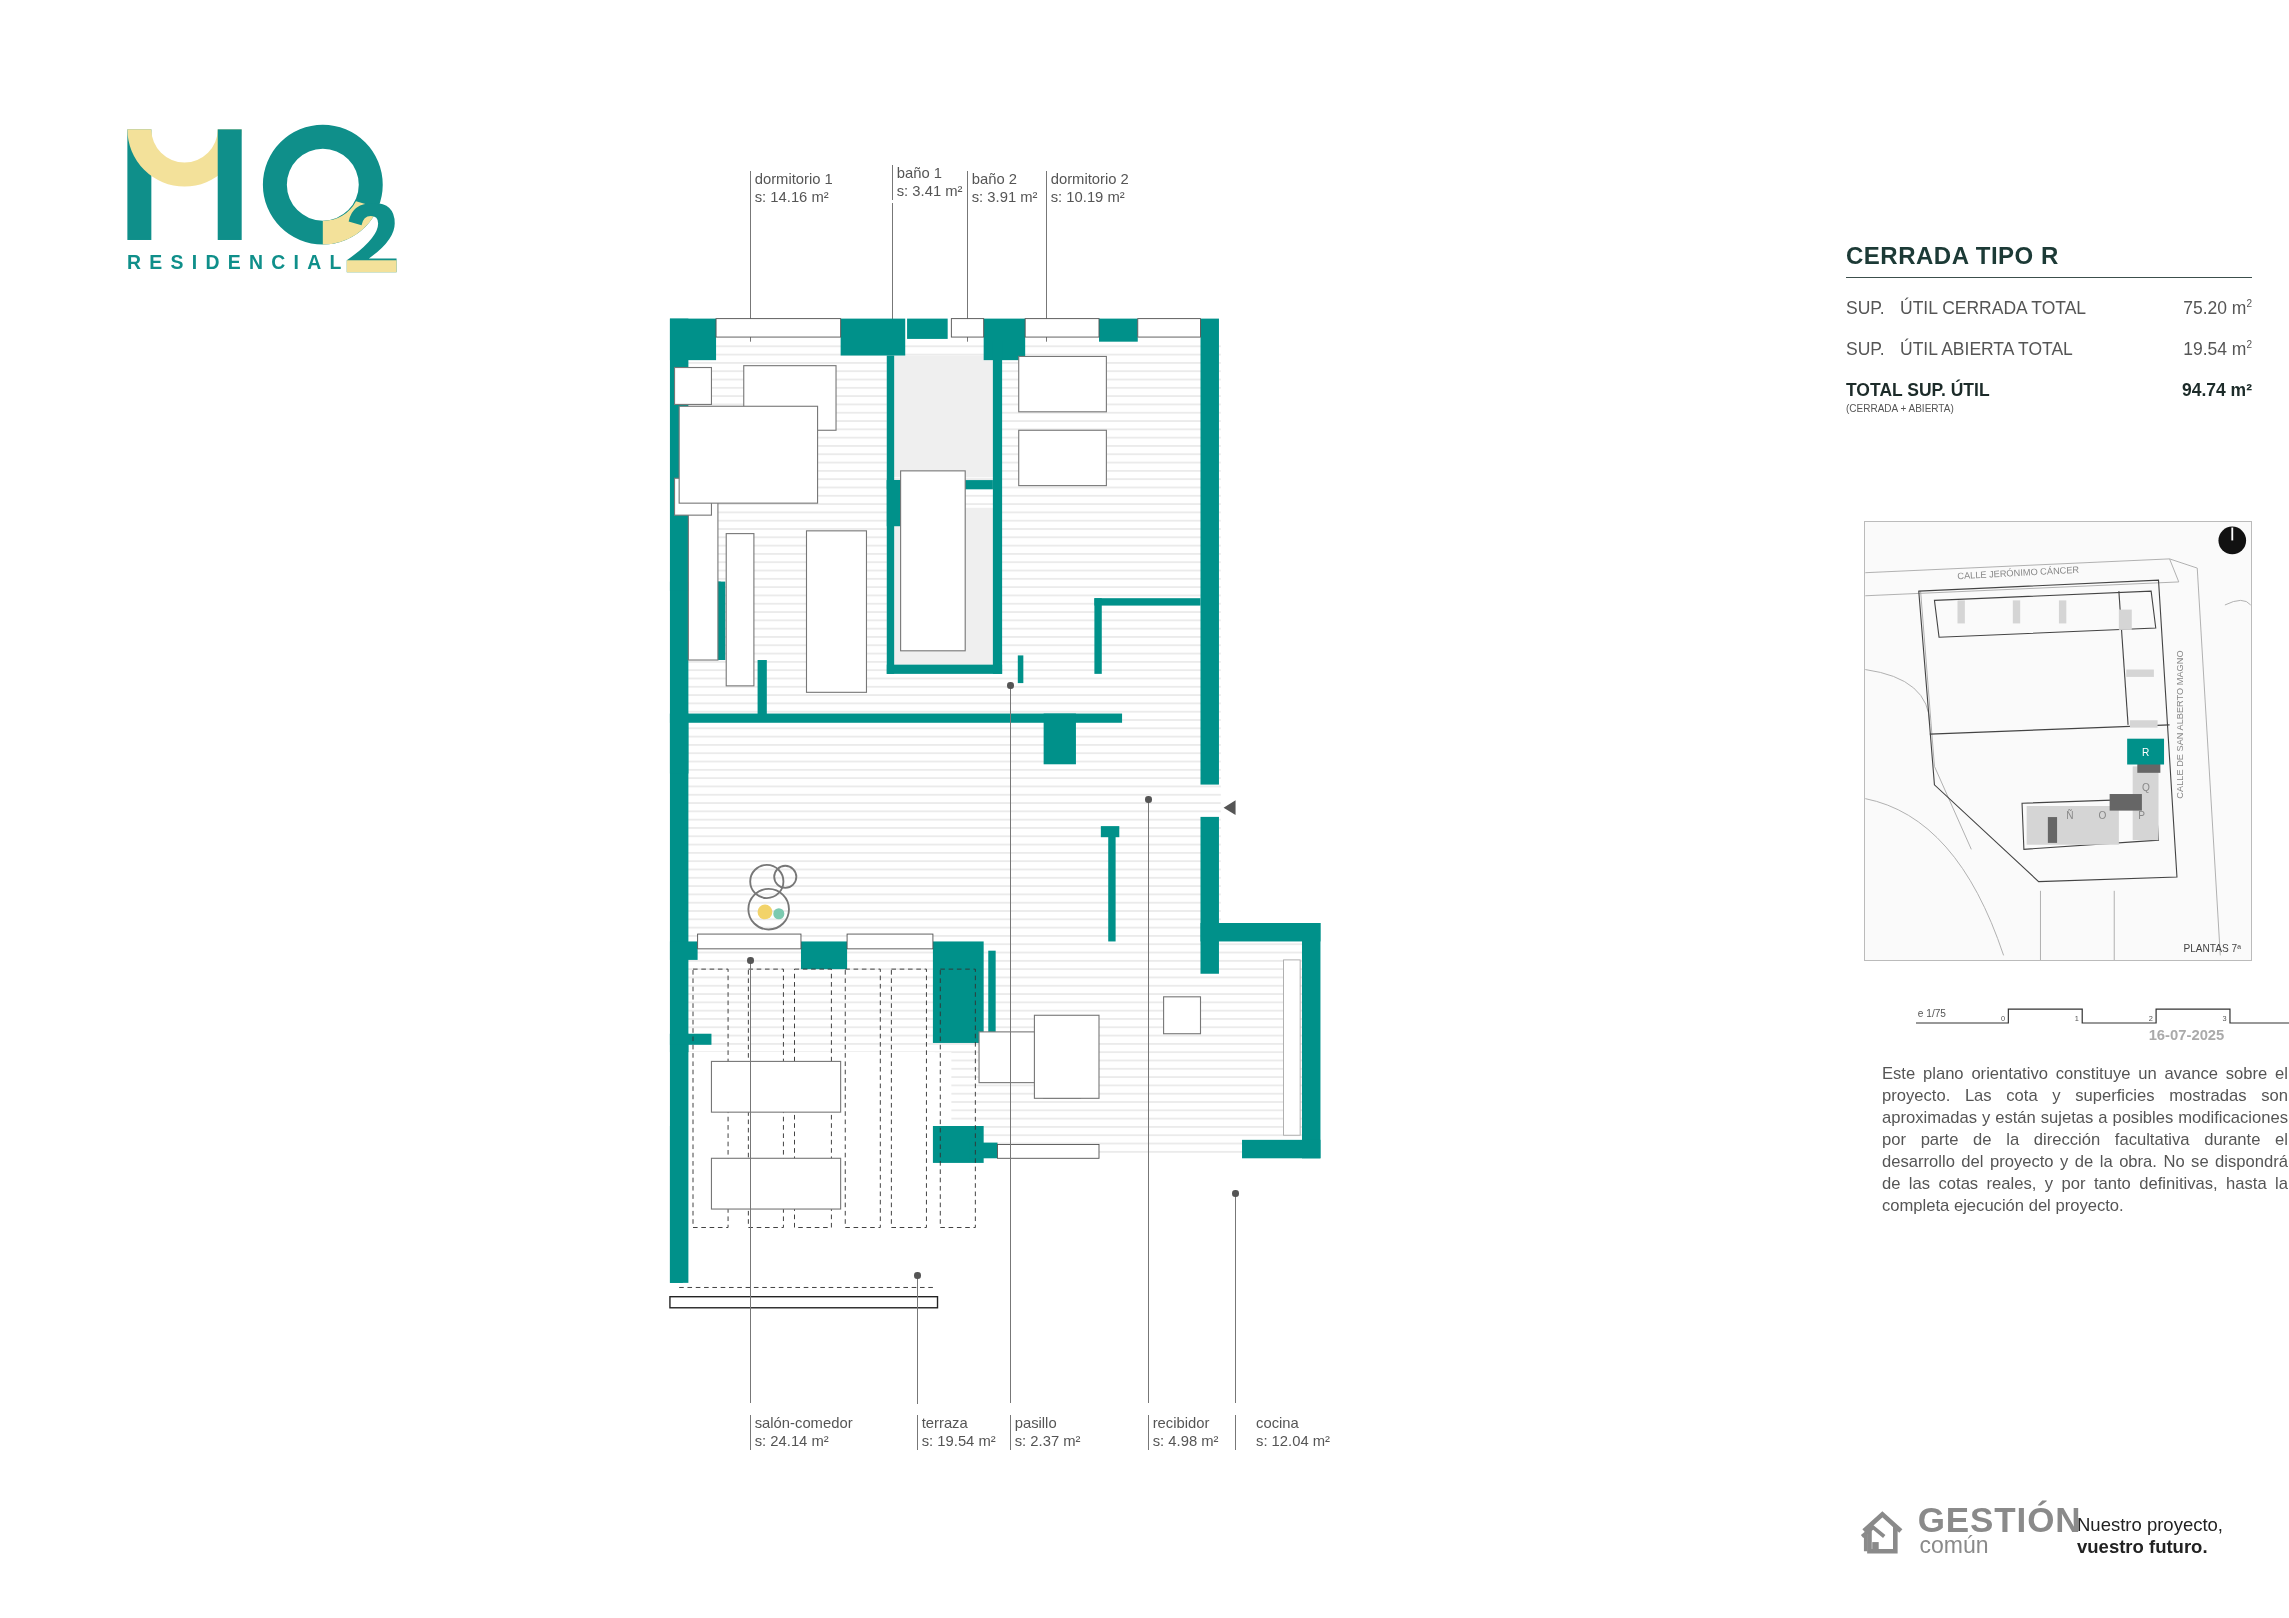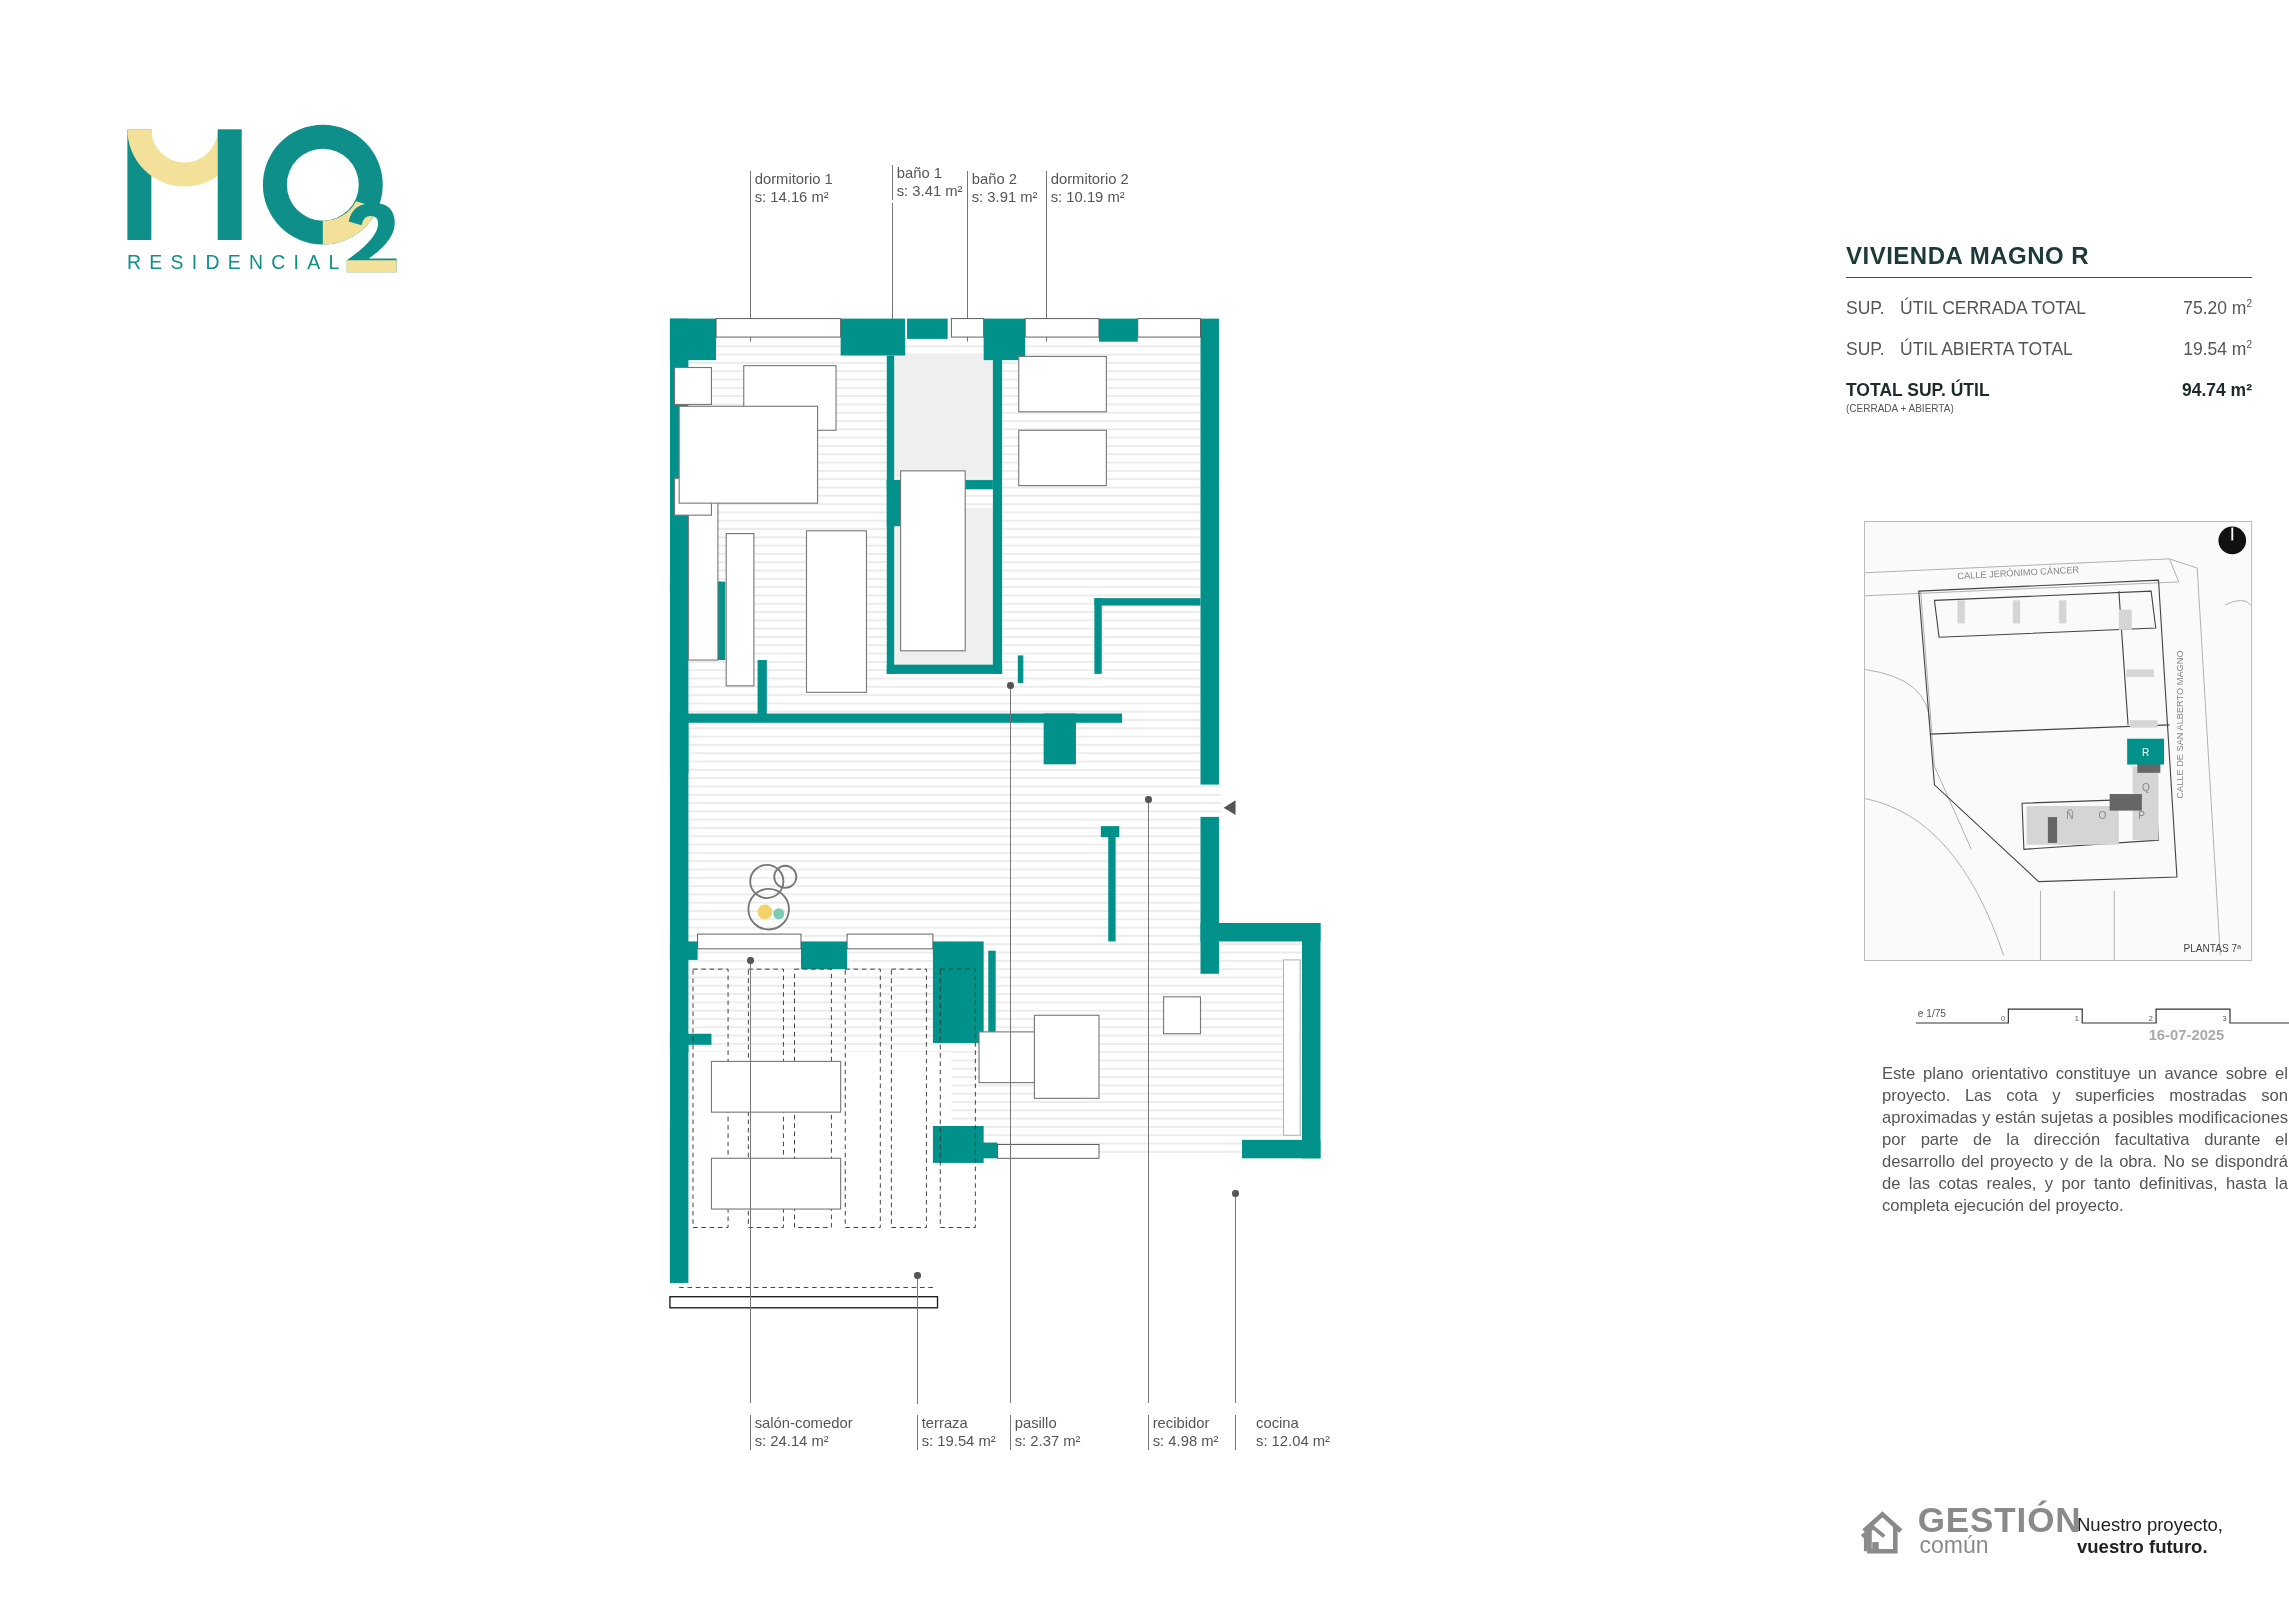--- a/index.html
+++ b/index.html
@@ -1,20 +1,20 @@
 <!DOCTYPE html>
 <html style="font-size:14.8px"><head>
 <meta charset="utf-8">
 <style>
   html, body { margin:0; padding:0; background:#ffffff; }
   body { width:2290px; height:1619px; position:relative; overflow:hidden; font-family:"Liberation Sans", sans-serif; color:#4a4a4a; }
   .abs { position:absolute; }
   
   .logo { left:120px; top:120px; width:295px; height:157px; }
-  .logo-sub { left:127px; top:251px; font-size:19.4px; letter-spacing:8.3px; color:#0f8f8a; font-weight:normal; }
+  .logo-sub { left:127px; top:251px; font-size:19.4px; letter-spacing:8.3px; color:#0f8f8a; font-weight:bold; }
   
   .plan { left:665px; top:314px; width:665px; height:1015px; }
   .room-label { font-size:14.8px; line-height:17.5px; color:#555; padding-left:3.7px; border-left:0.9px solid #777; white-space:nowrap; }
   .leader { position:absolute; width:0.9px; background:#777; }
   .dot { position:absolute; width:6.5px; height:6.5px; border-radius:50%; background:#555; margin-left:-2.8px; margin-top:-2.8px; }
   
   .panel { left:1846px; top:242px; width:406px; }
   .title { font-size:24px; font-weight:bold; color:#1c3a36; letter-spacing:0.5px; padding-bottom:7.4px; border-bottom:1.8px solid #3c4f4c; }
   .row { display:flex; justify-content:space-between; font-size:17.5px; color:#555; margin-top:20px; }
   .row .lbl span:first-child { display:inline-block; width:54px; }
@@ -213,21 +213,21 @@
 <div class="abs room-label" style="left:1148px; top:1415px;">
   <div>recibidor</div>
     <div>s: 4.98 m²</div>
 </div>
 <div class="abs room-label" style="left:1235px; top:1415px;padding-left:20px;">
   <div>cocina</div>
     <div>s: 12.04 m²</div>
 </div>
 
 <div class="abs panel">
-  <div class="title">VIVIENDA MAGNO R</div>
+  <div class="title">CERRADA TIPO R</div>
   <div class="row">
     <div class="lbl"><span>SUP.</span><span>ÚTIL CERRADA TOTAL</span></div>
     <div class="num"><span>75.20 m</span><sup>2</sup></div>
   </div>
   <div class="row">
     <div class="lbl"><span>SUP.</span><span>ÚTIL ABIERTA TOTAL</span></div>
     <div class="num"><span>19.54 m</span><sup>2</sup></div>
   </div>
   <div class="row total">
     <div>TOTAL SUP. ÚTIL</div>

